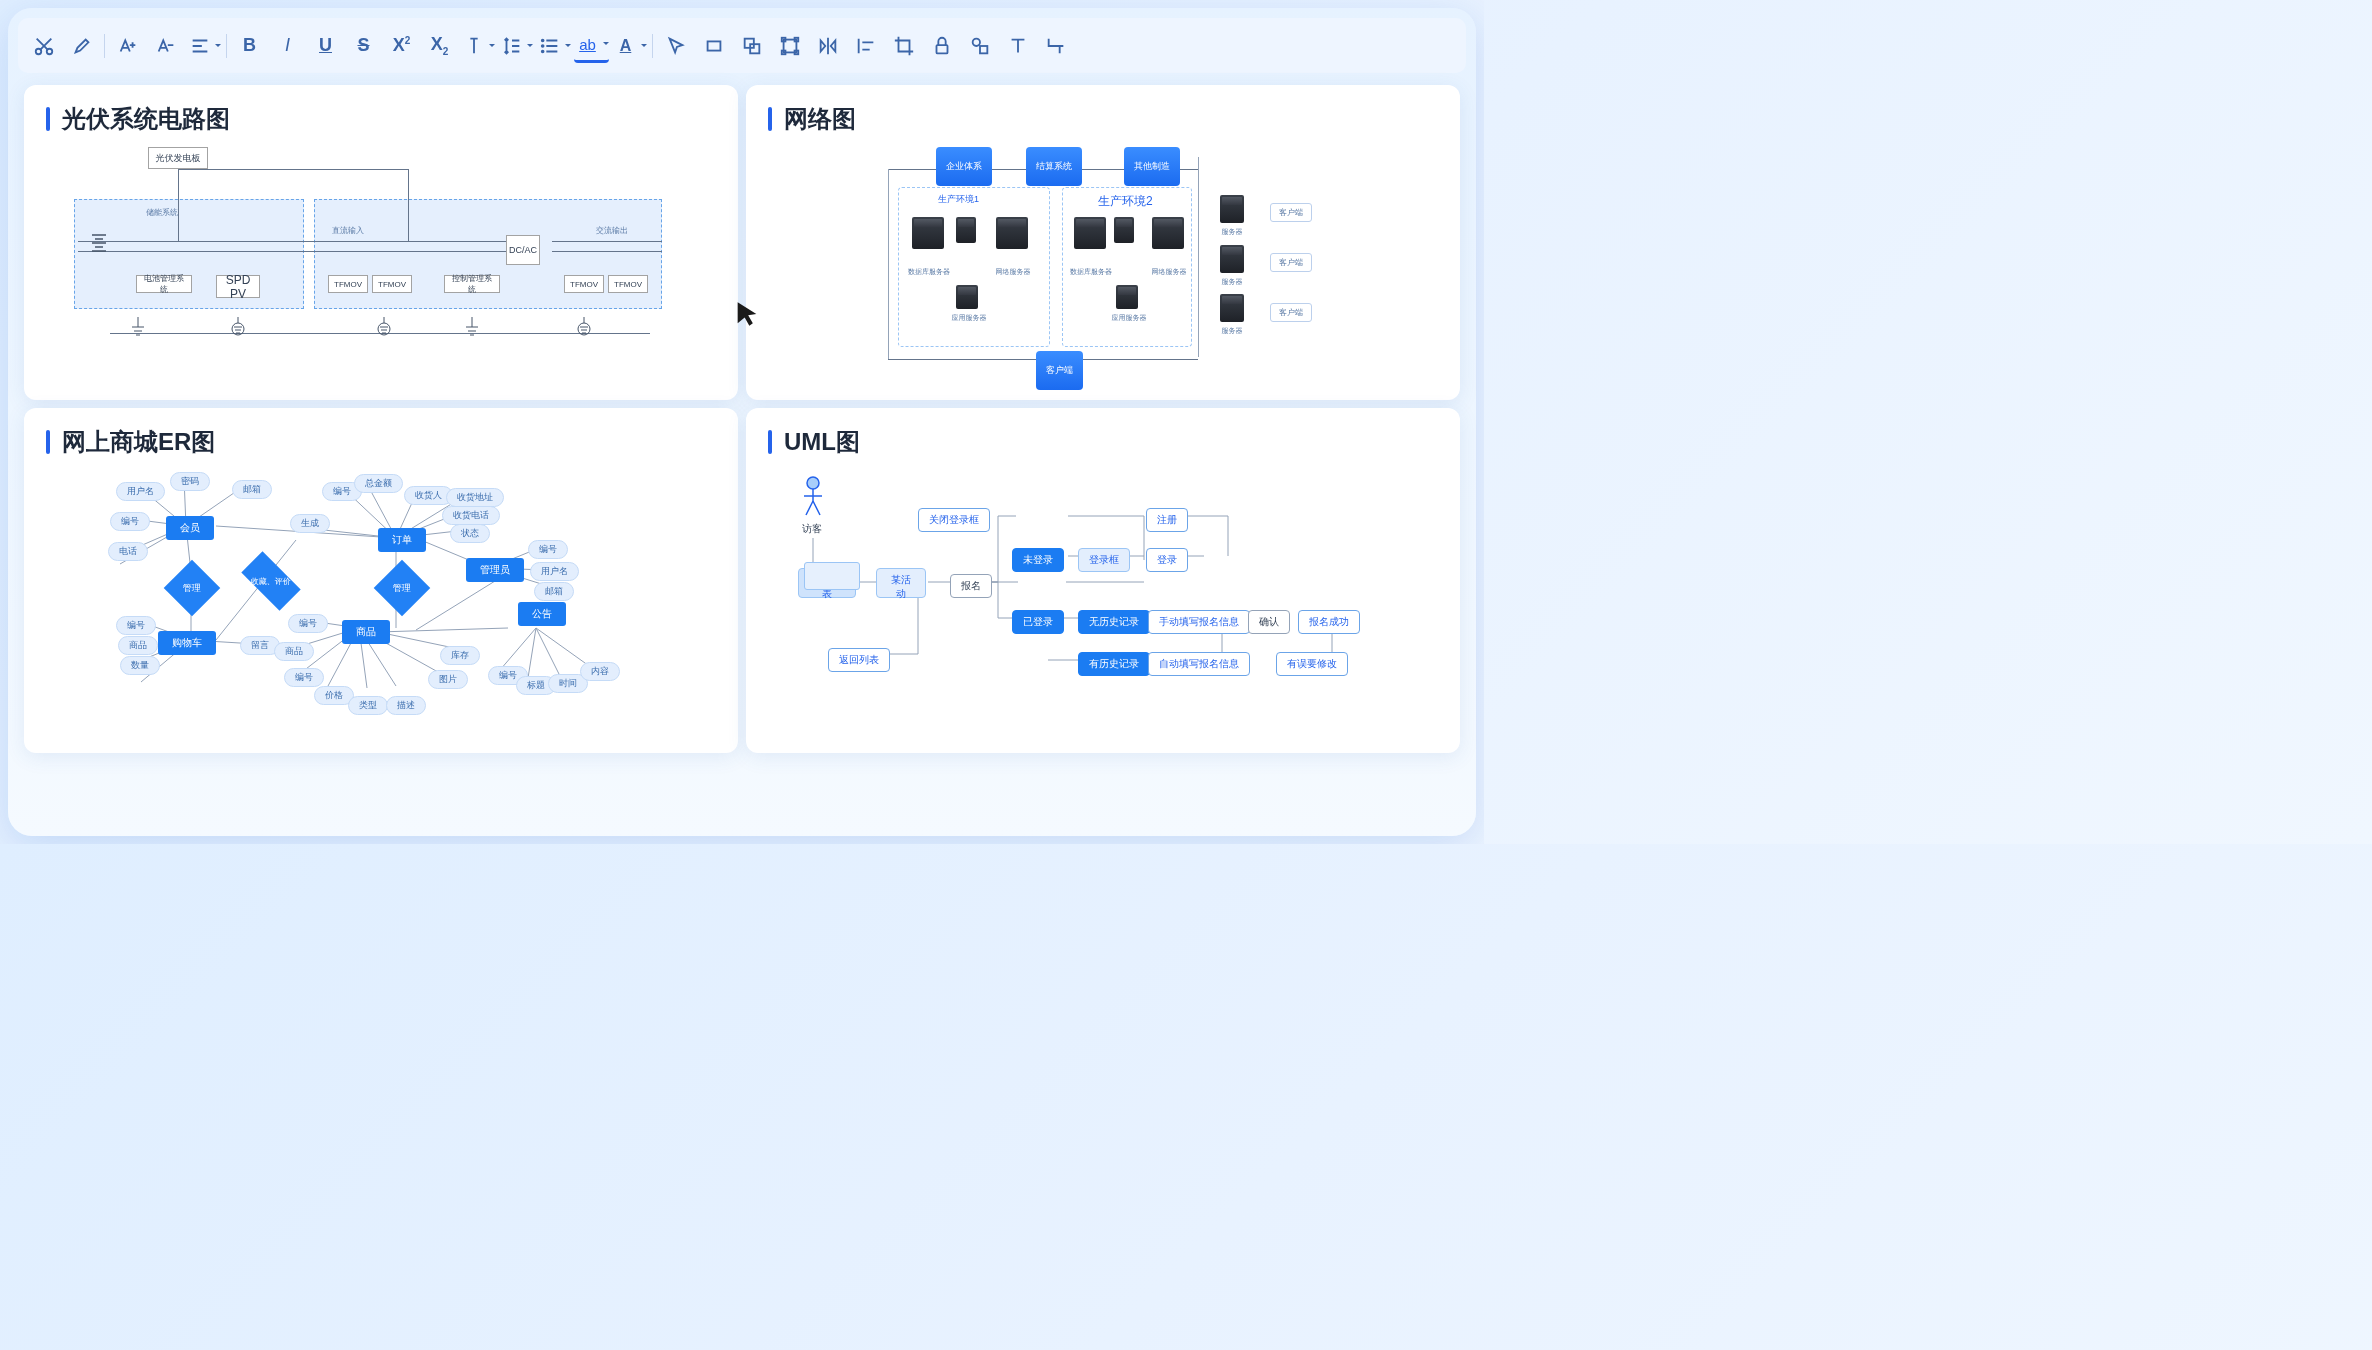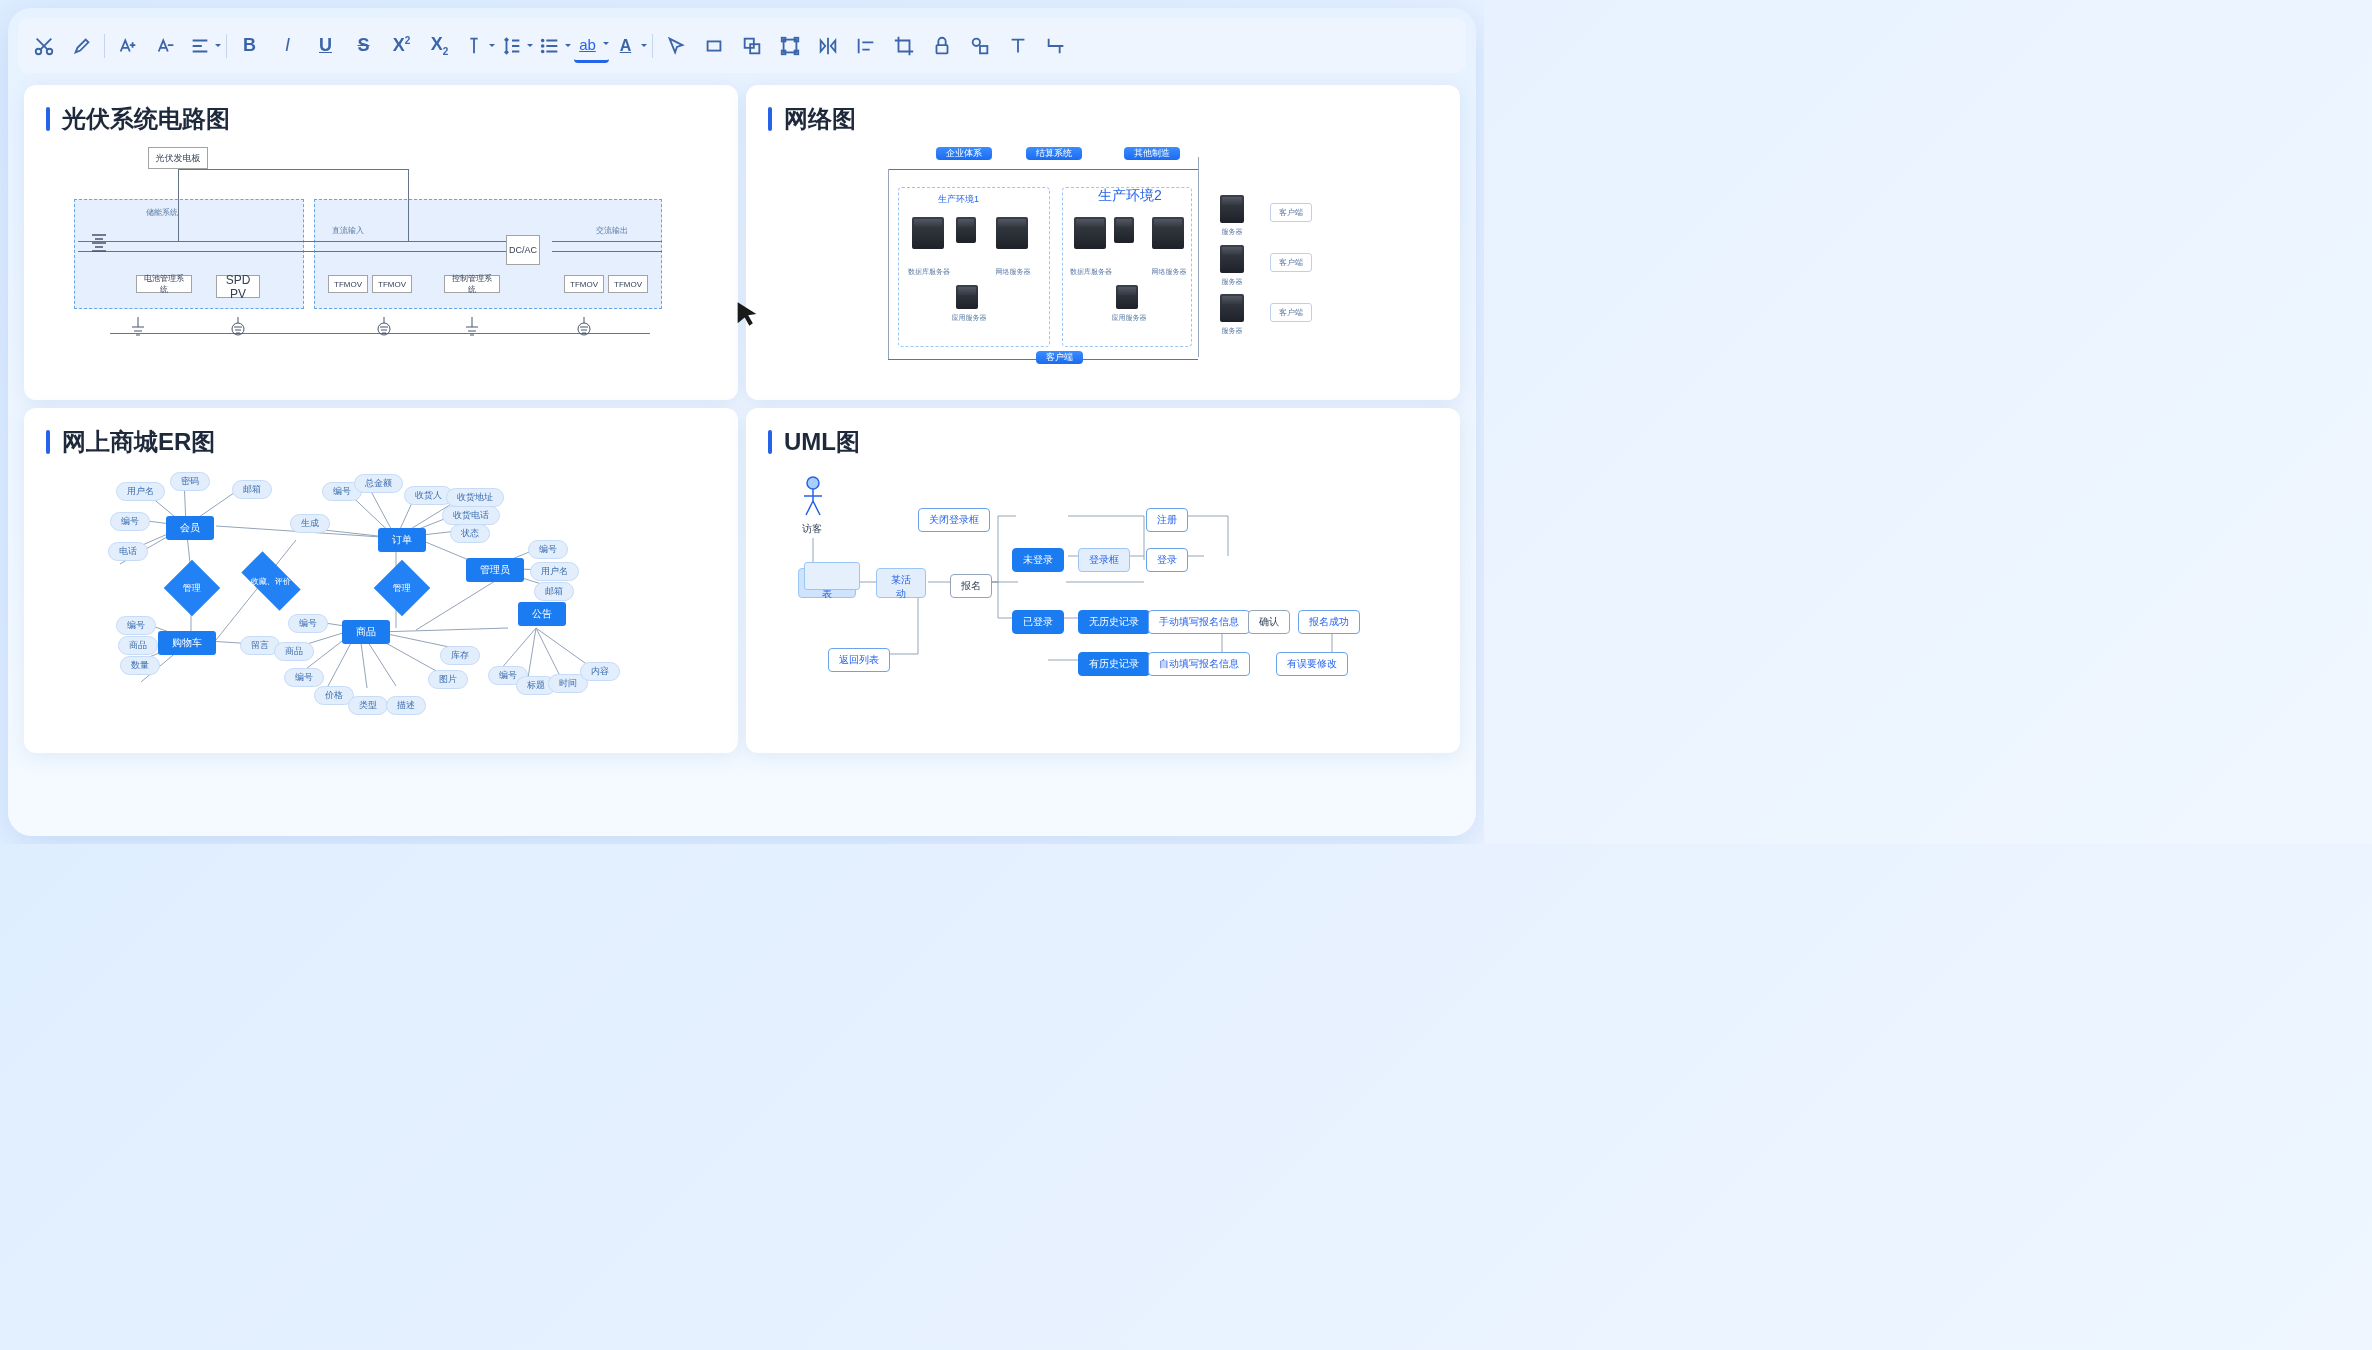--- a/index.html
+++ b/index.html
@@ -27,21 +27,21 @@
 .hline{height:1px}
 .vline{width:1px}
 .er-ent{position:absolute;background:#1b7cf2;color:#fff;border-radius:3px;font-size:10px;padding:5px 14px;text-align:center}
 .er-att{position:absolute;background:#e3eefd;color:#3b6dad;border:1px solid #c5dbf7;border-radius:999px;font-size:9px;padding:2px 10px}
 .er-rel{position:absolute;background:#2281f5;color:#fff;width:40px;height:40px;display:flex;align-items:center;justify-content:center;font-size:9px;transform:rotate(45deg)}
 .er-rel span{transform:rotate(-45deg)}
 .uml-node{position:absolute;background:#fff;border:1px solid #6ba4e8;color:#2563eb;border-radius:4px;font-size:10px;padding:4px 10px;text-align:center}
 .uml-blue{background:#1b7cf2;color:#fff;border-color:#1b7cf2}
 .uml-lite{background:#e3eefd;border-color:#9bc5f5}
 .uml-plain{background:#fff;border:1px solid #94a3b8;color:#334155}
-.net-label{position:absolute;background:linear-gradient(180deg,#3a8dff,#1b6bf0);color:#fff;border-radius:4px;font-size:9px;padding:0 10px}
+.net-label{position:absolute;background:linear-gradient(180deg,#3a8dff,#1b6bf0);color:#fff;border-radius:4px;font-size:9px;padding:13px 10px}
 .net-box{position:absolute;border:1px solid #bcd0ec;border-radius:3px;background:#fff;color:#5a7aa5;font-size:8px;padding:3px 8px}
 .net-zone{position:absolute;border:1px dashed #9bc5f5;border-radius:4px}
 .net-server{position:absolute;width:32px;height:32px;background:linear-gradient(180deg,#3a4049,#1e2127);border-radius:2px}
 .net-server::before{content:'';position:absolute;top:2px;left:2px;right:2px;height:8px;background:linear-gradient(180deg,#535963,#343841);border-radius:1px}
 .net-txt{position:absolute;font-size:7px;color:#5a7aa5;text-align:center;width:50px}
 .stick{position:absolute}
 .cursor{position:absolute;left:733px;top:300px;width:28px;height:28px}
 .bt{font-weight:700;font-size:18px}
 .it{font-style:italic;font-size:18px}
 .ul{text-decoration:underline}
@@ -247,21 +247,21 @@
     <div class="line hline" style="left:120px;top:22px;width:310px"></div>
     <div class="line vline" style="left:430px;top:10px;height:200px;background:#94a3b8"></div>
     <div class="line vline" style="left:120px;top:22px;height:190px;background:#94a3b8"></div>
     <div class="line hline" style="left:120px;top:212px;width:310px"></div>
     <div class="net-label" style="left:168px;top:0">企业体系</div>
     <div class="net-label" style="left:258px;top:0">结算系统</div>
     <div class="net-label" style="left:356px;top:0">其他制造</div>
     <div class="net-zone" style="left:130px;top:40px;width:152px;height:160px"></div>
     <div style="position:absolute;left:170px;top:46px;font-size:9px;color:#2563eb">生产环境1</div>
     <div class="net-zone" style="left:294px;top:40px;width:130px;height:160px"></div>
-    <div style="position:absolute;left:330px;top:40px;font-size:14px;color:#2563eb">生产环境2</div>
+    <div style="position:absolute;left:330px;top:46px;font-size:12px;color:#2563eb">生产环境2</div>
     <div class="net-server" style="left:144px;top:70px"></div>
     <div class="net-server" style="left:188px;top:70px;width:20px;height:26px"></div>
     <div class="net-server" style="left:228px;top:70px"></div>
     <div class="net-txt" style="left:136px;top:120px">数据库服务器</div>
     <div class="net-txt" style="left:220px;top:120px">网络服务器</div>
     <div class="net-server" style="left:188px;top:138px;width:22px;height:24px"></div>
     <div class="net-txt" style="left:176px;top:166px">应用服务器</div>
     <div class="net-server" style="left:306px;top:70px"></div>
     <div class="net-server" style="left:346px;top:70px;width:20px;height:26px"></div>
     <div class="net-server" style="left:384px;top:70px"></div>

